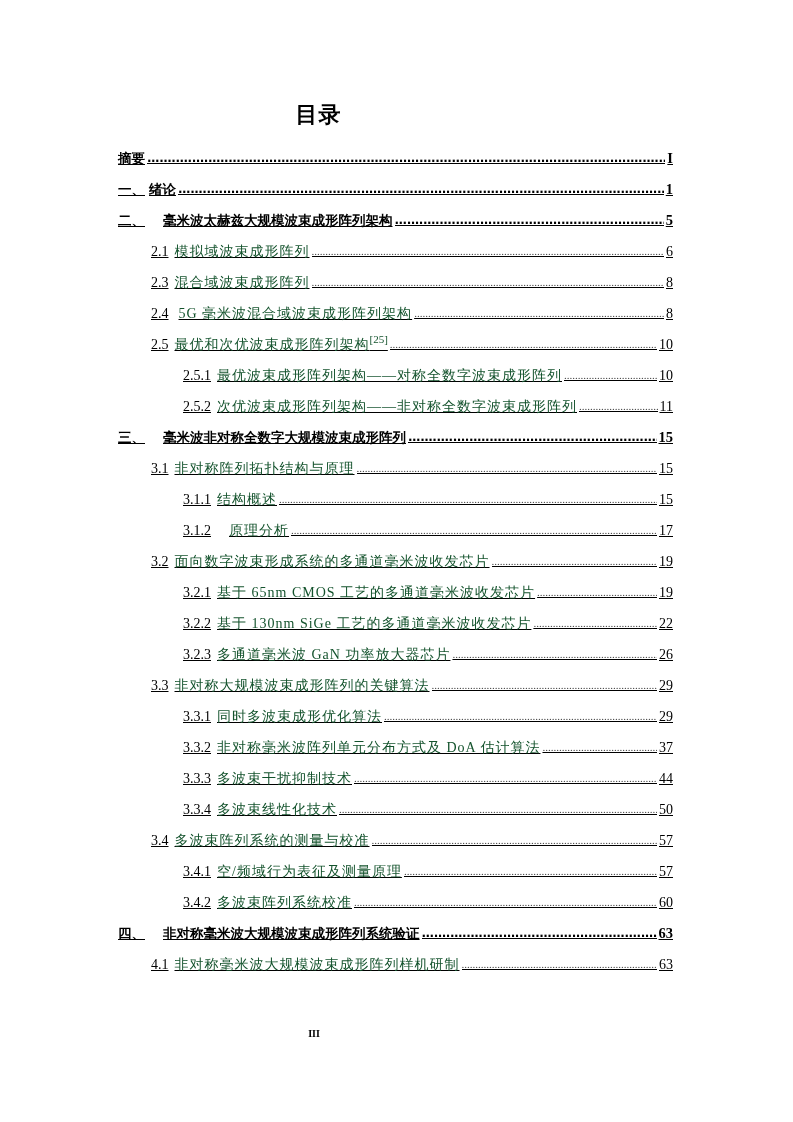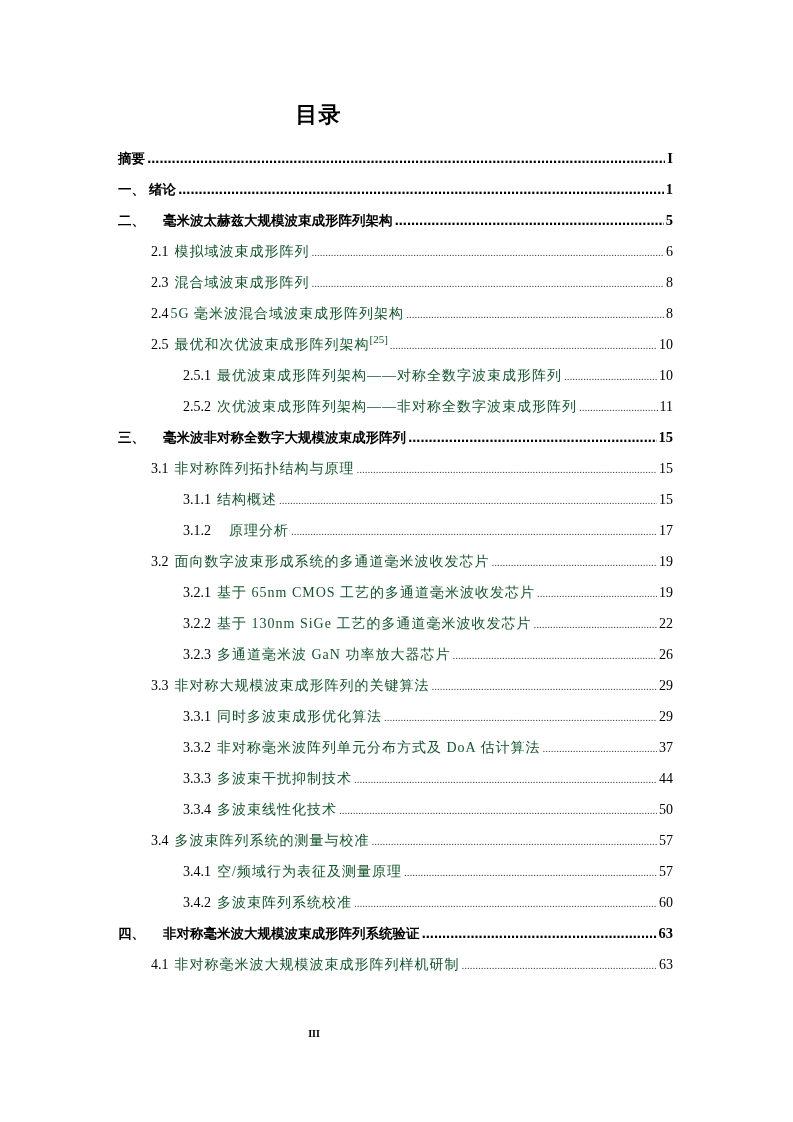--- a/index.html
+++ b/index.html
@@ -27,25 +27,26 @@
       letter-spacing: 1px;
     }
     .toc {
       position: absolute;
       left: 118px;
       top: 143px;
       width: 555px;
     }
     .toc-entry {
       display: flex;
-      align-items: flex-start;
+      align-items: flex-end;
       height: 31px;
       line-height: 31px;
       font-size: 14px;
       white-space: nowrap;
+      text-decoration: underline;
     }
     .toc-entry.level-1 {
       font-weight: bold;
       font-family: "DejaVu Sans", "Liberation Sans", sans-serif;
       font-size: 13.5px;
     }
     .toc-entry.level-1 .page {
       font-family: "Liberation Serif", "DejaVu Serif", serif;
       font-size: 14.5px;
     }
@@ -135,21 +136,21 @@
 
 
   <div class="toc-entry level-2">
     <span class="num">2.3</span>
     <span class="title">混合域波束成形阵列</span>
     <span class="leader"></span>
     <span class="page">8</span>
   </div>
 
   <div class="toc-entry level-2">
-    <span class="num" style="margin-right:2px">2.4</span>
+    <span class="num" style="margin-right:10px">2.4</span>
     <span class="title">5G 毫米波混合域波束成形阵列架构</span>
     <span class="leader"></span>
     <span class="page">8</span>
   </div>
 
   <div class="toc-entry level-2">
     <span class="num">2.5</span>
     <span class="title"><span>最优和次优波束成形阵列架构</span><sup>[25]</sup></span>
     <span class="leader"></span>
     <span class="page">10</span>

